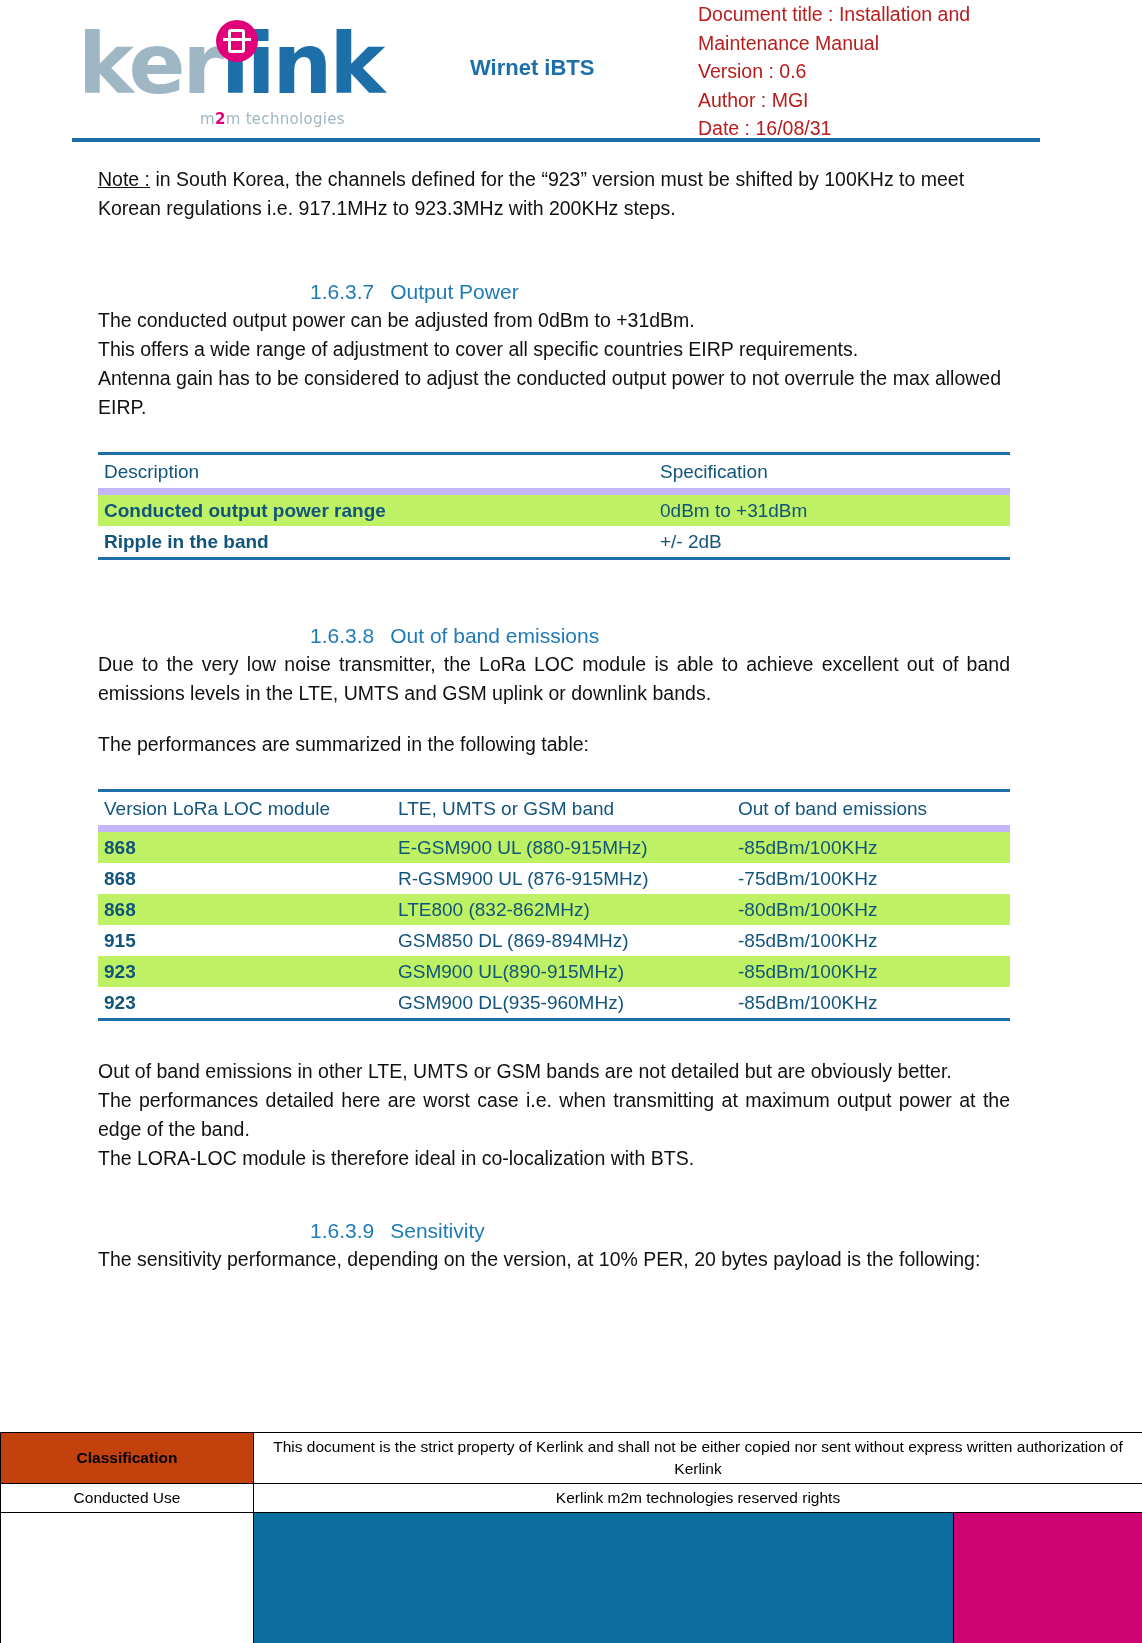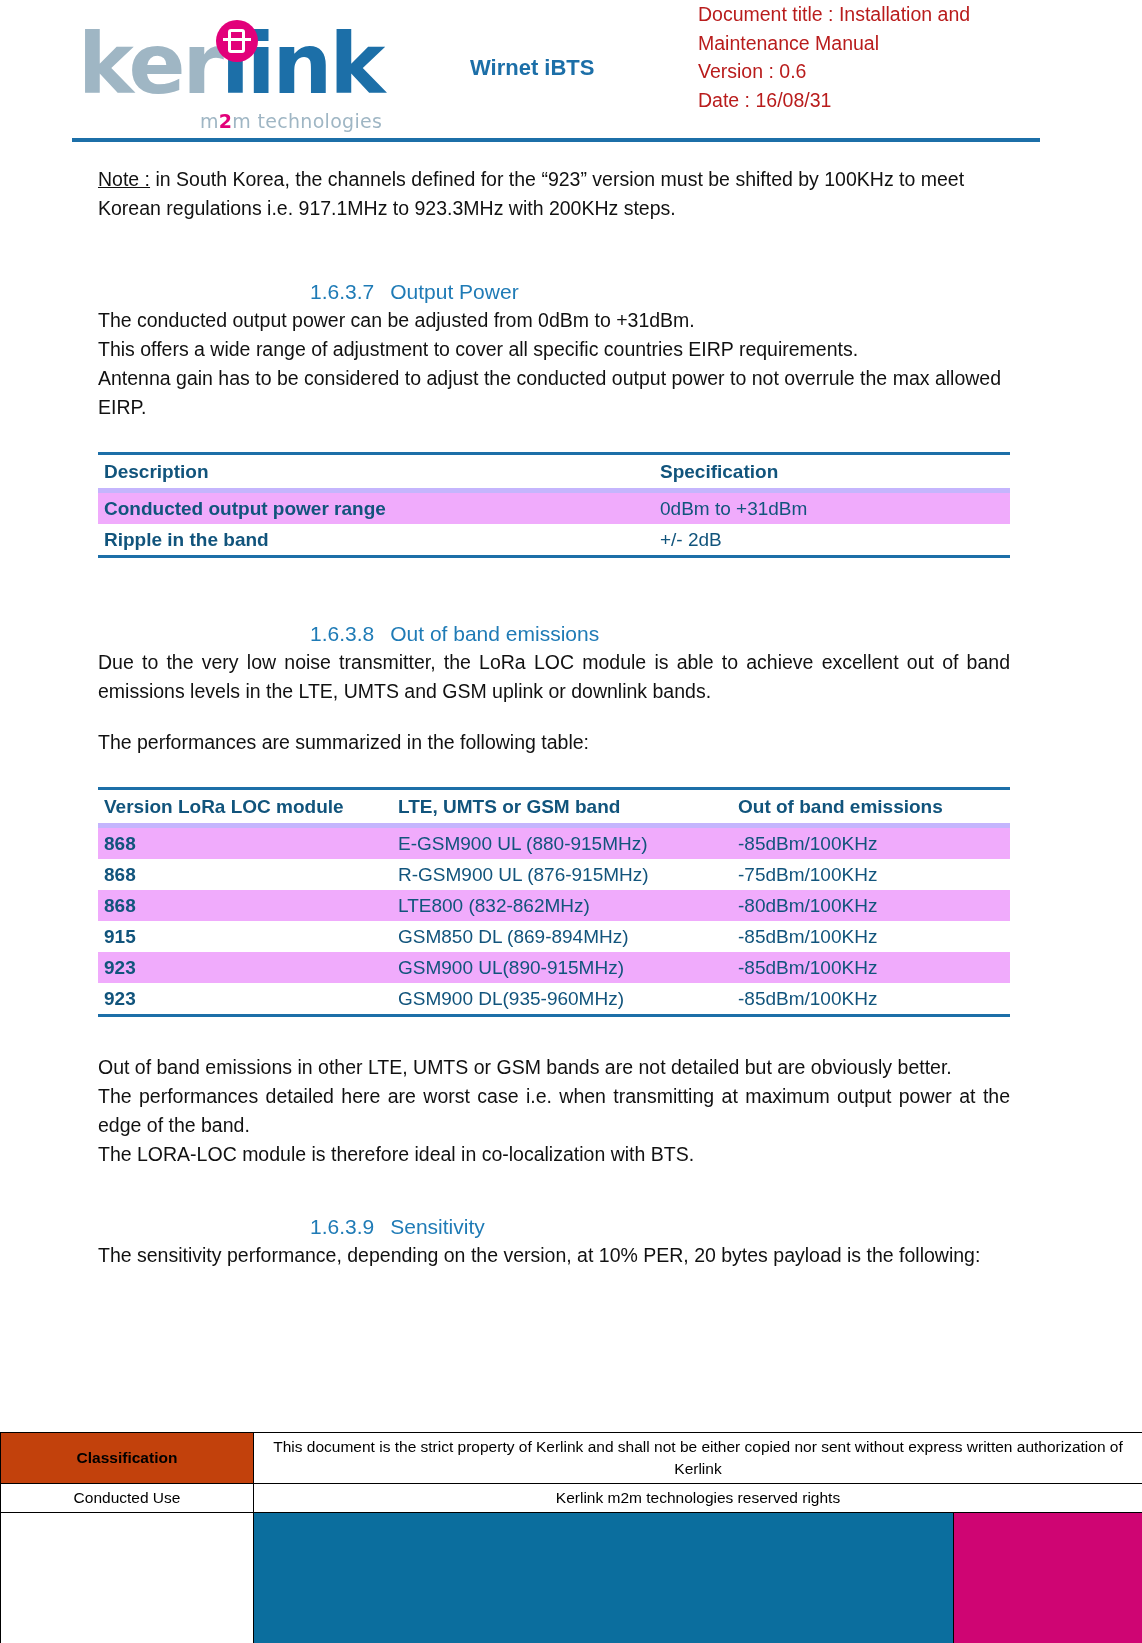--- a/index.html
+++ b/index.html
@@ -75,21 +75,21 @@
     top: 18px;
     width: 28px;
     height: 3px;
     background: #ffffff;
   }
   .logo-tag {
     position: absolute;
     left: 122px;
     top: 96px;
     font-family: "DejaVu Sans", sans-serif;
-    font-size: 19px;
+    font-size: 15px;
     letter-spacing: 0.3px;
     color: #9fb6c4;
     white-space: nowrap;
   }
   .logo-tag b { color: #e2007a; font-weight: 700; }
 
   .header-product {
     position: absolute;
     left: 470px;
     top: 55px;
@@ -162,32 +162,32 @@
   }
   table.doc th, table.doc td {
     text-align: left;
     padding: 3px 0 3px 6px;
     font-size: 19px;
     line-height: 25px;
     vertical-align: middle;
   }
   table.doc thead th {
     color: #11547c;
-    font-weight: 700;
+    font-weight: 400;
     border-top: 3px solid #1c6fa8;
-    border-bottom: 5px solid #c4b5fd;
+    border-bottom: 7px solid #c4b5fd;
     padding-top: 4px;
     padding-bottom: 4px;
   }
   table.doc tbody td {
     color: #11547c;
     border: none;
   }
   table.doc tbody td.b { font-weight: 700; }
-  table.doc tbody tr.alt td { background: #f0abfc; }
+  table.doc tbody tr.alt td { background: #bef264; }
   table.doc tbody tr:last-child td { border-bottom: 3px solid #1c6fa8; }
 
   
   .footer {
     position: absolute;
     left: 0;
     top: 1432px;
     width: 1142px;
   }
   table.foot {
@@ -239,20 +239,21 @@
       <div class="logo-mark"></div>
       <div class="logo-tag"><span>m</span><b>2</b><span>m technologies</span></div>
     </div>
 
     <div class="header-product">Wirnet iBTS</div>
 
     <div class="header-meta">
       <div>Document title : Installation and</div>
       <div>Maintenance Manual</div>
       <div>Version : 0.6</div>
+      <div>Author : MGI</div>
       <div>Date : 16/08/31</div>
     </div>
 
     <div class="header-rule"></div>
   </div>
 
   <div class="content">
 
     <p class="para"><span class="note-lbl">Note :</span><span> in South Korea, the channels defined for the “923” version  must be shifted by 100KHz to meet Korean regulations  i.e. 917.1MHz to 923.3MHz with 200KHz steps.</span></p>
 

